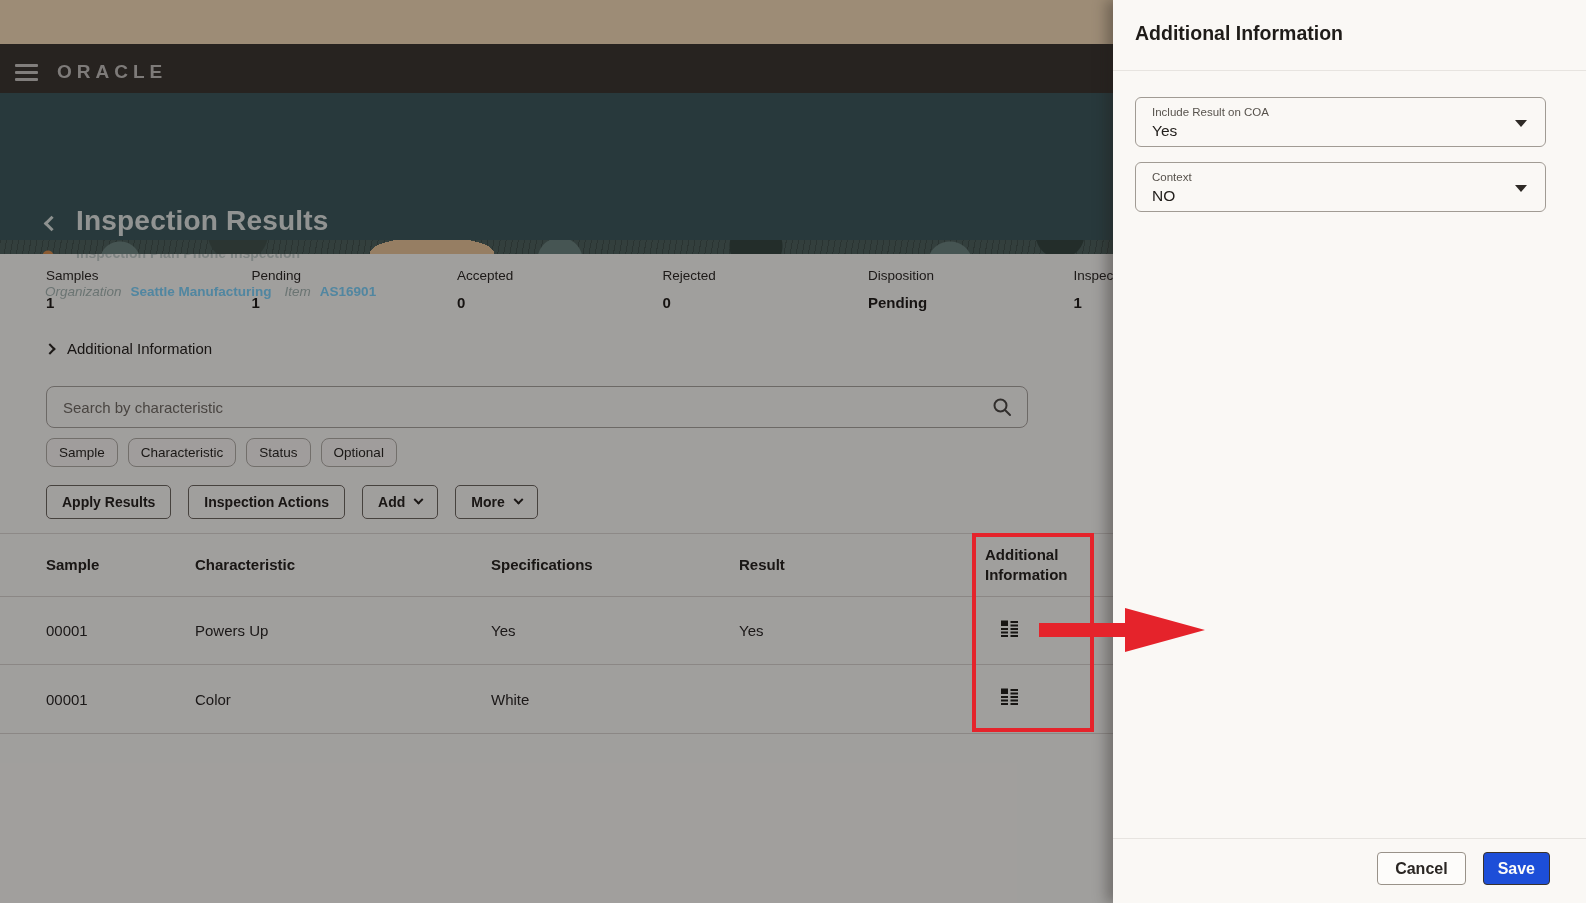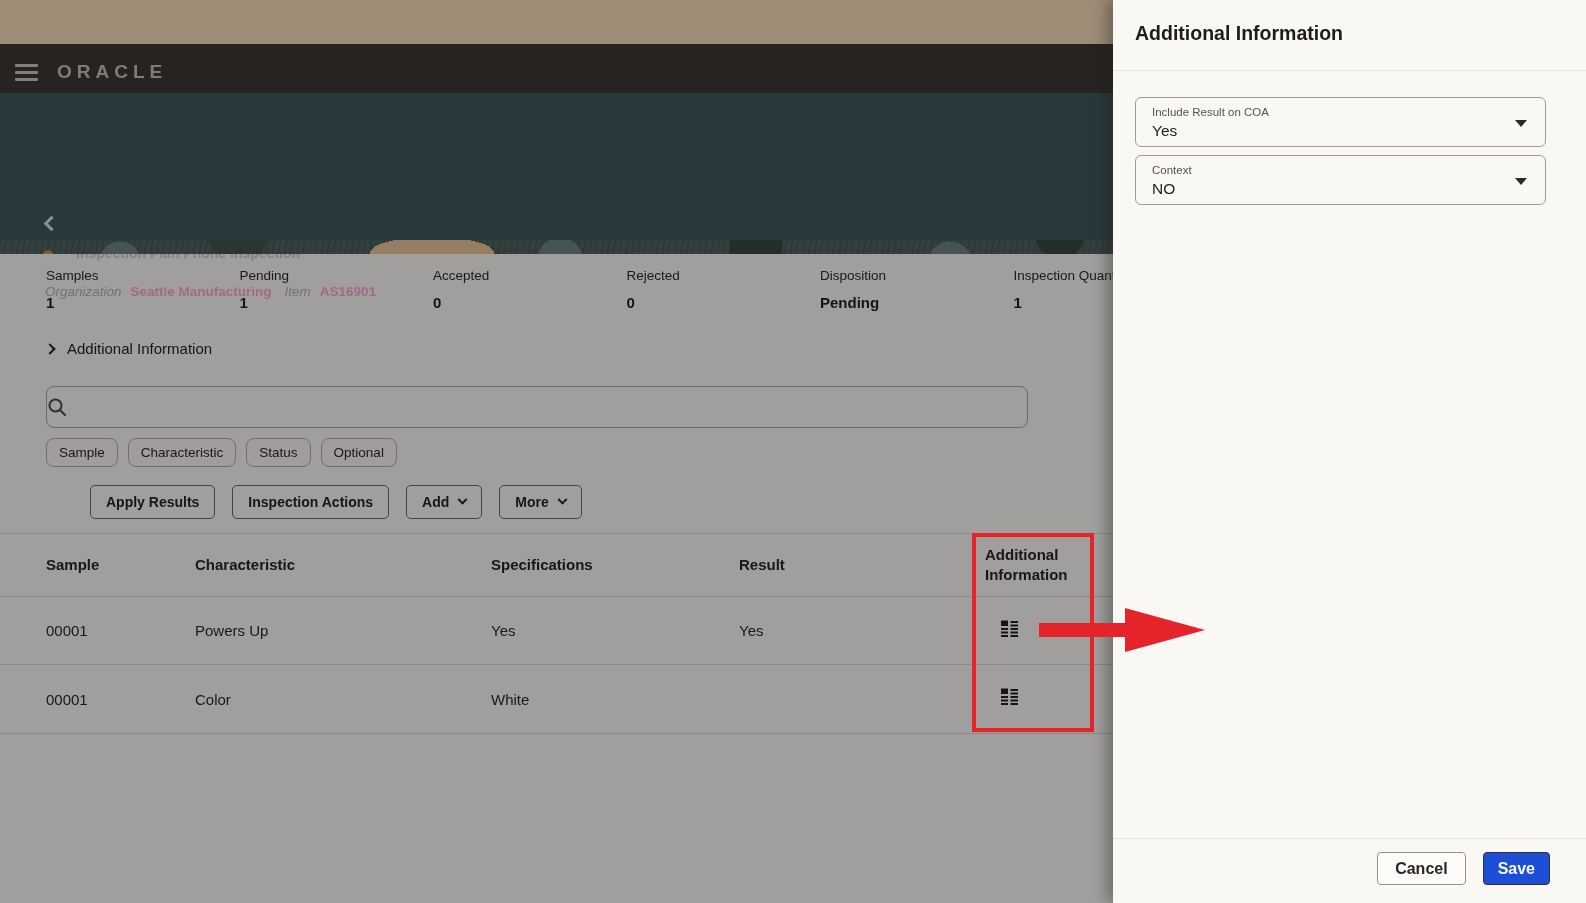--- a/index.html
+++ b/index.html
@@ -14,57 +14,57 @@
   .topbar { position:absolute; left:0; top:0; width:100%; height:44px; background:#f6ddb9; }
   .appbar { position:absolute; left:0; top:44px; width:100%; height:56px; background:#3b3632; display:flex; align-items:center; padding-left:15px; }
   .burger { width:23px; cursor:pointer; }
   .burger span { display:block; width:23px; height:3px; background:#c9c6c3; border-radius:1px; margin:4px 0; }
   .brand { color:#c4c1be; font-size:19px; font-weight:bold; letter-spacing:5px; margin-left:19px; }
   .pagehead { position:absolute; left:0; top:93px; width:100%; height:147px; background:#3d5a5e; }
   .back-chevron { position:absolute; left:46px; top:125px; width:11px; height:11px; border-left:3px solid #dde4e2; border-bottom:3px solid #dde4e2; transform:rotate(45deg); cursor:pointer; }
   .page-title { position:absolute; left:76px; top:112px; font-size:28px; font-weight:bold; color:#e3e8e6; letter-spacing:0.2px; }
   .page-subtitle { position:absolute; left:76px; top:152px; font-size:14px; font-weight:bold; color:#c5cfcc; }
   .orgline { position:absolute; left:45px; top:191px; font-size:13.5px; color:#a6b7b4; }
-  .orgline b { color:#f9a8d4; font-weight:bold; }
+  .orgline b { color:#7dd3fc; font-weight:bold; }
   .orgline .item-label { margin-left:13px; }
   .orgline span { margin-right:9px;font-style:italic; }
   .banner {
     position:absolute; left:0; top:240px; width:100%; height:14px;
     background-color:#4f6360;
     background-image:
       radial-gradient(circle at 48px 16px, #d98f4e 0 5px, transparent 6px),
       radial-gradient(ellipse 62px 16px at 432px 13px, #eac79c 0 100%, transparent 100%),
       radial-gradient(ellipse 72px 18px at 1238px 15px, #eac79c 0 100%, transparent 100%),
       radial-gradient(circle at 238px -8px, #41534e 0 30px, transparent 31px),
       radial-gradient(circle at 756px 6px, #354742 0 26px, transparent 27px),
       radial-gradient(circle at 1060px -6px, #354742 0 24px, transparent 25px),
       radial-gradient(circle at 120px 22px, #6d8682 0 20px, transparent 21px),
       radial-gradient(circle at 560px 20px, #6d8682 0 22px, transparent 23px),
       radial-gradient(circle at 950px 24px, #6d8682 0 22px, transparent 23px),
       repeating-linear-gradient(100deg, rgba(20,30,28,0.25) 0 1px, transparent 1px 6px);
   }
   
-  .stats { position:absolute; left:46px; top:268px; display:flex; }
+  .stats { position:absolute; left:46px; top:268px; display:flex;gap:12px; }
   .stat { width:193.5px; flex:0 0 auto; }
   .stat-label { font-size:13.5px; color:#2c2926; white-space:nowrap; }
   .stat-value { margin-top:11px; font-size:15px; font-weight:bold; color:#211e1b; white-space:nowrap; }
   
   .section-toggle { position:absolute; left:46px; top:340px; display:flex; align-items:center; cursor:pointer; }
   .chev-right { width:8px; height:8px; border-top:2.5px solid #2a2623; border-right:2.5px solid #2a2623; transform:rotate(45deg); margin-right:13px; }
   .section-toggle-label { font-size:15px; color:#25221f; }
   
   .searchbox { position:absolute; left:46px; top:386px; width:982px; height:42px; border:1px solid #a9a5a0; border-radius:8px; background:#fbfaf8; display:flex; align-items:center; }
   .searchbox input { flex:1; border:none; outline:none; background:transparent; margin-left:16px; font-size:15px; font-family:"Liberation Sans",sans-serif; color:#2a2724; }
   .searchbox input::placeholder { color:#716c66; opacity:1; }
   .search-icon { width:20px; height:20px; margin-right:15px; flex:0 0 auto; }
   
   .chips { position:absolute; left:46px; top:438px; display:flex; gap:10px; }
   .chip { border:1px solid #b2aea9; border-radius:8px; background:#faf8f6; padding:6px 12px; font-size:13.5px; color:#2a2724; cursor:pointer; white-space:nowrap; }
   
-  .actionrow { position:absolute; left:46px; top:485px; display:flex; gap:17px;margin-left:44px; }
+  .actionrow { position:absolute; left:46px; top:485px; display:flex; gap:17px; }
   .abtn { display:flex; align-items:center; border:1px solid #6d6761; border-radius:5px; background:#fbfaf8; padding:0 15px; height:34px; font-size:14px; font-weight:bold; color:#262320; cursor:pointer; white-space:nowrap; }
   .chev-down { width:7px; height:7px; border-right:2px solid #262320; border-bottom:2px solid #262320; transform:rotate(45deg) translate(-2px,-2px); margin-left:10px; }
   
   .rtable { position:absolute; left:0; top:533px; width:1113px; }
   .trow { display:grid; grid-template-columns:149px 296px 248px 246px 1fr; padding-left:46px; align-items:center; border-bottom:1px solid #d9d5d1; }
   .trow.head { height:64px; border-top:1px solid #dcd8d4; }
   .trow.body1 { height:68px; }
   .trow.body2 { height:69px; }
   .th { font-size:15px; font-weight:bold; color:#262320; line-height:1.35; }
   .td { font-size:15px; color:#2a2726; }
@@ -74,21 +74,21 @@
   .dim { position:absolute; left:0; top:0; width:1113px; height:903px; background:rgba(6,4,2,0.37); z-index:50; }
   
   .hl-rect { position:absolute; left:972px; top:533px; width:122px; height:199px; border:4px solid #e5232b; z-index:60; pointer-events:none; }
   .hl-arrow { position:absolute; left:1039px; top:604px; z-index:60; pointer-events:none; }
   
   .drawer { position:absolute; left:1113px; top:0; width:473px; height:903px; background:#faf8f5; z-index:55; box-shadow:-7px 0 12px rgba(35,30,25,0.35); }
   .drawer-title { position:absolute; left:22px; top:22px; font-size:19.5px; font-weight:bold; color:#1f1c19; }
   .drawer-divider { position:absolute; left:0; top:70px; width:473px; height:1px; background:#e7e4e0; }
   .field { position:absolute; left:22px; width:411px; height:50px; border:1px solid #a19b94; border-radius:6px; background:#faf8f5; cursor:pointer; }
   .field.f1 { top:97px; }
-  .field.f2 { top:155px;padding-left:7px; }
+  .field.f2 { top:162px;padding-left:7px; }
   .field-label { position:absolute; left:16px; top:8px; font-size:11.5px; color:#57524c; }
   .field-value { position:absolute; left:16px; top:24px; font-size:15.5px; color:#24211e; }
   .field-caret { position:absolute; right:18px; top:22px; width:0; height:0; border-left:6px solid transparent; border-right:6px solid transparent; border-top:7px solid #2e2a26; }
   .footer-divider { position:absolute; left:0; top:838px; width:473px; height:1px; background:#e7e4e0; }
   .footer-btns { position:absolute; right:36px; top:852px; display:flex; gap:17px; }
   .btn { height:33px; border-radius:4px; font-size:16px; font-weight:bold; font-family:"Liberation Sans",sans-serif; cursor:pointer; }
   .btn.cancel { background:#fdfcfa; border:1px solid #999289; color:#2a2623; padding:0 17px; }
   .btn.save { background:#1d4ed8; border:1px solid #39322c; color:#fcfbf9; padding:0 14px; }
 </style>
 </head>
@@ -101,20 +101,21 @@
     <div class="burger">
       <span></span>
         <span></span>
         <span></span>
     </div>
     <div class="brand">ORACLE</div>
   </div>
 
   <div class="pagehead">
     <div class="back-chevron"></div>
+    <div class="page-title">Inspection Results</div>
     <div class="page-subtitle">Inspection Plan Phone Inspection</div>
     <div class="orgline">
       <span>Organization</span><b>Seattle Manufacturing</b><span class="item-label">Item</span><b>AS16901</b>
     </div>
   </div>
 
   <div class="banner"></div>
 
   <div class="stats">
     <div class="stat">
@@ -142,20 +143,21 @@
       <div class="stat-value">1</div>
     </div>
   </div>
 
   <div class="section-toggle">
     <div class="chev-right"></div>
     <div class="section-toggle-label">Additional Information</div>
   </div>
 
   <div class="searchbox">
+    <input type="text" placeholder="Search by characteristic" style="">
     <svg class="search-icon" viewBox="0 0 20 20">
       <circle cx="8.5" cy="8.5" r="6" fill="none" stroke="#4b4845" stroke-width="2"></circle>
       <line x1="13" y1="13" x2="18" y2="18" stroke="#4b4845" stroke-width="2" stroke-linecap="round"></line>
     </svg>
   </div>
 
   <div class="chips">
     <div class="chip">Sample</div>
     <div class="chip">Characteristic</div>
     <div class="chip">Status</div>

